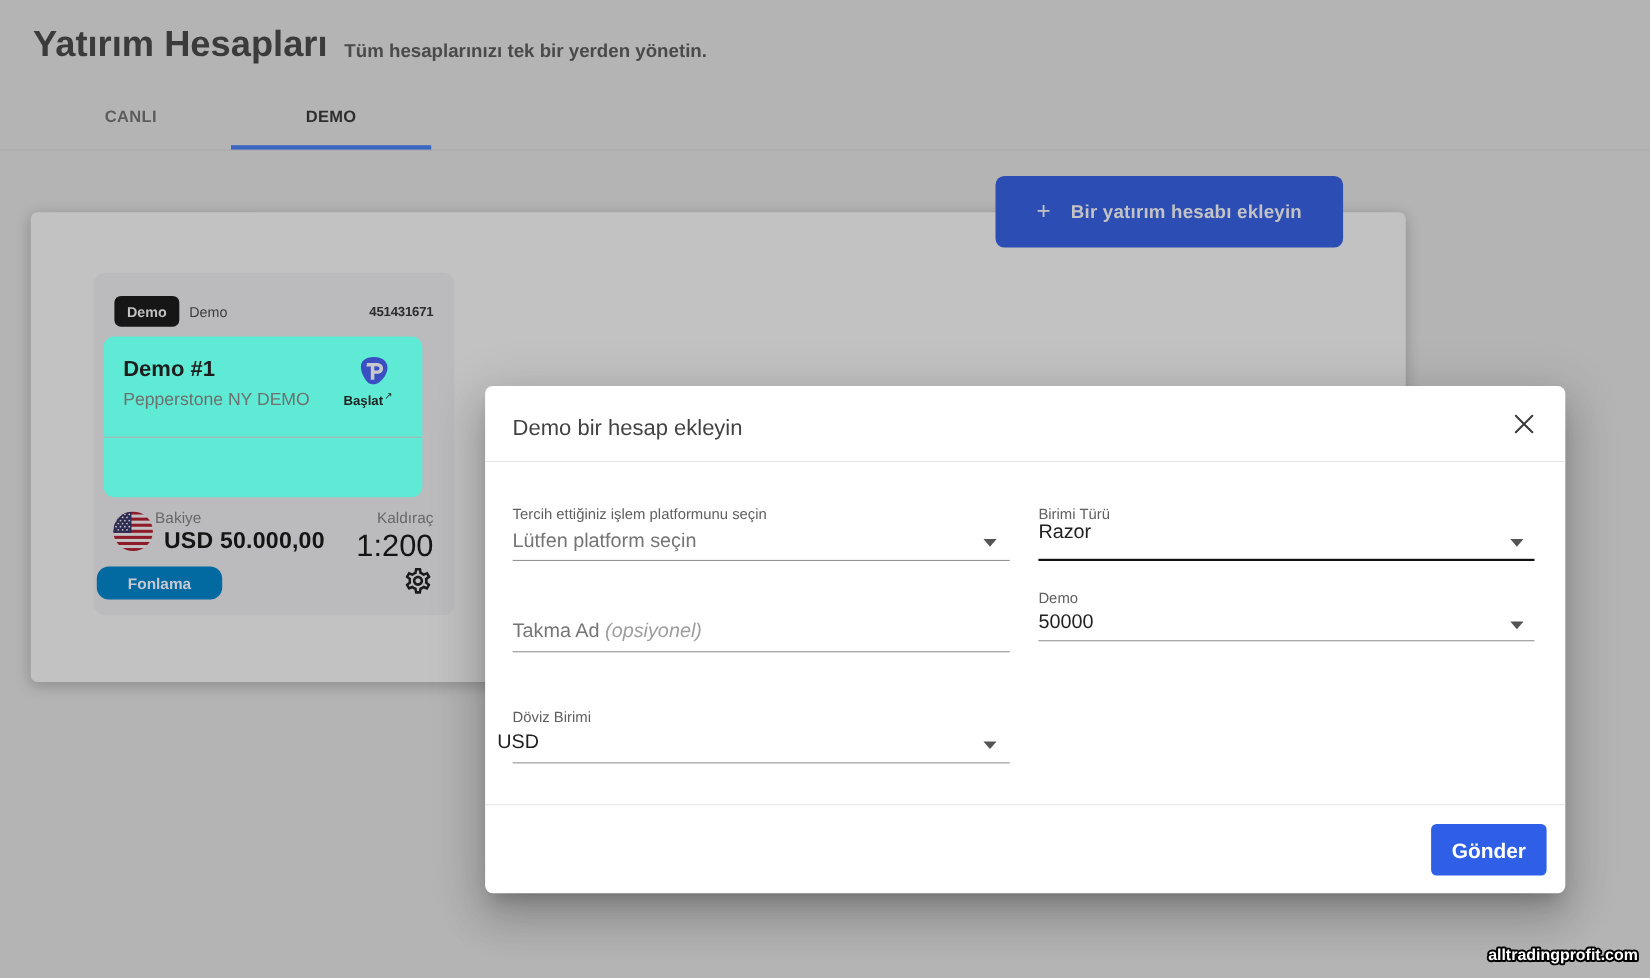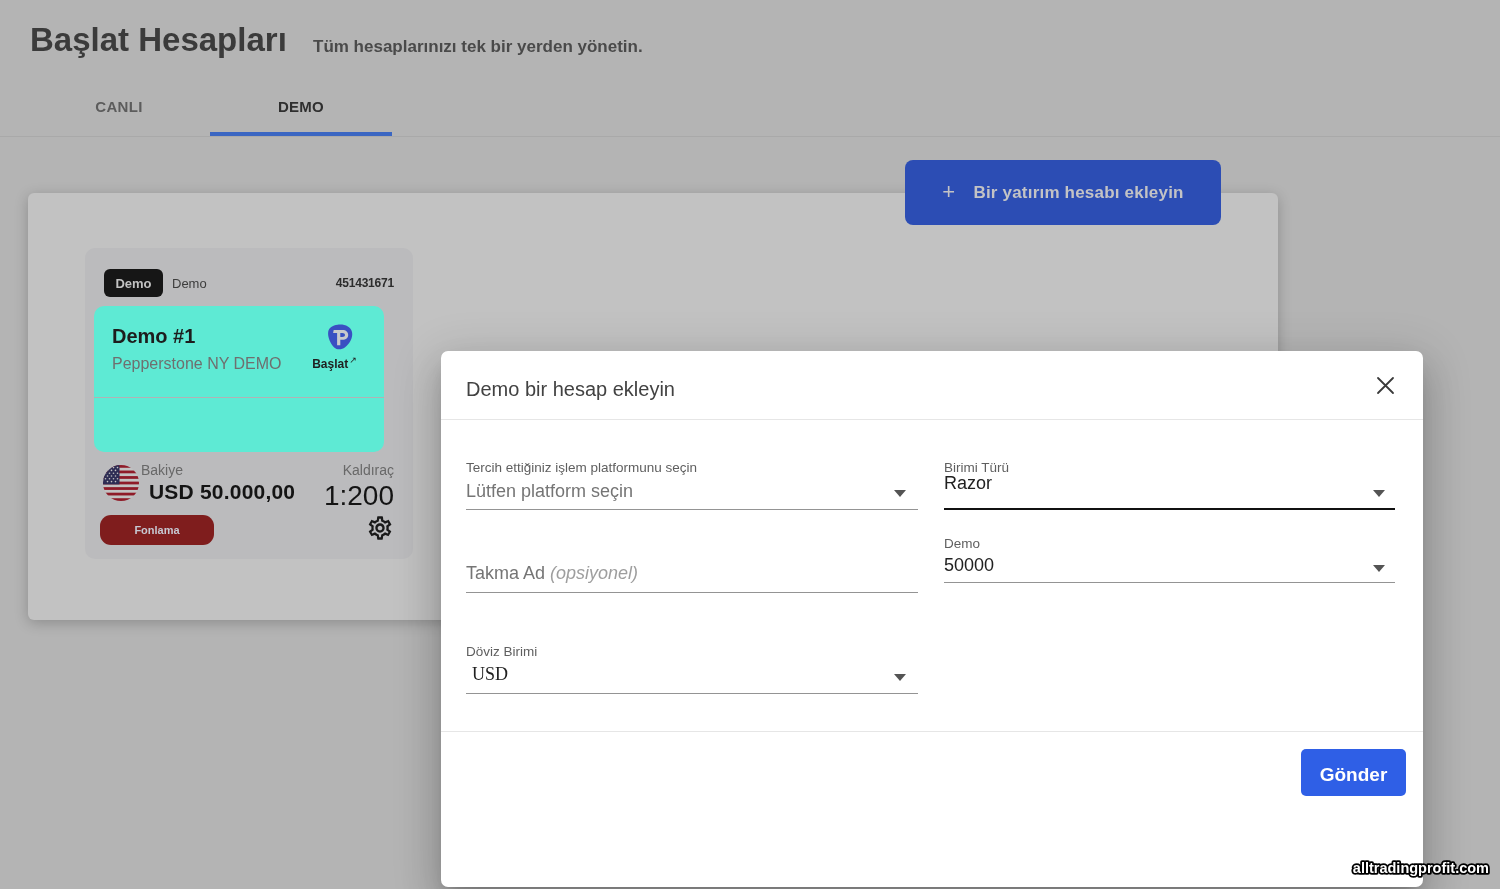--- a/index.html
+++ b/index.html
@@ -29,43 +29,43 @@
 .inner { left:9px; top:58px; width:290px; height:146px; background:#5eead4; border-radius:10px; }
 .innerdiv { left:0; top:91px; width:290px; height:1px; background:#b2b2b4; }
 .demo1 { left:18px; top:19px; font-size:20px; font-weight:700; color:#1d1d1d; }
 .broker { left:18px; top:49px; font-size:16px; color:#6f6f6f; }
 .baslat { left:200px; top:51px; width:80px; text-align:center; font-size:12px; font-weight:700; color:#1f1f1f; }
 .baslat .arr { font-size:9px; font-weight:400; position:relative; top:-5px; left:1px; }
 .bakiye { left:56px; top:214px; font-size:14px; color:#686868; }
 .kaldirac { right:19px; top:214px; font-size:14px; color:#686868; }
 .usd { left:64px; top:232px; font-size:21px; font-weight:700; color:#141414; letter-spacing:0.2px; }
 .lev { right:19px; top:232px; font-size:28px; font-weight:400; color:#141414; }
-.fonlama { left:15px; top:267px; width:114px; height:30px; background:#7f1d1d; border-radius:11px; color:#c6c8d2; font-size:11px; font-weight:700; display:flex; align-items:center; justify-content:center; }
+.fonlama { left:3px; top:267px; width:114px; height:30px; background:#0369a1; border-radius:11px; color:#c6c8d2; font-size:14px; font-weight:700; display:flex; align-items:center; justify-content:center; }
 .gearwrap { left:281px; top:266px; width:28px; height:28px; }
 
 
-.modal { left:441px; top:351px; width:982px; height:536px; background:#ffffff; border-radius:7px;
+.modal { left:441px; top:351px; width:982px; height:461px; background:#ffffff; border-radius:7px;
   box-shadow:0 11px 15px -7px rgba(0,0,0,.2), 0 24px 38px 3px rgba(0,0,0,.14), 0 9px 46px 8px rgba(0,0,0,.12); }
 .mtitle { left:25px; top:27px; font-size:20px; color:#424242; }
 .mdiv1 { left:0; top:68px; width:982px; height:1px; background:#e6e6e6; }
 .mdiv2 { left:0; top:380px; width:982px; height:1px; background:#e6e6e6; }
 .flabel { font-size:13.5px; color:#5f5f5f; }
 .fvalue { font-size:18px; color:#212121; line-height:18px; }
 .fplaceholder { font-size:18px; color:#757575; line-height:18px; }
 .fline { height:1px; background:#949494; }
 .flinedark { height:2px; background:#111; }
 .arrow { width:0; height:0; border-left:6.5px solid transparent; border-right:6.5px solid transparent; border-top:7px solid #545454; }
 .gonder { left:860px; top:398px; width:105px; height:47px; background:#2f5fe6; border-radius:5px; color:#fff; font-size:19px; font-weight:700; display:flex; align-items:center; justify-content:center; padding-top:4px; }
 
 
 .wm { right:7px; bottom:7px; }
 </style>
 </head>
 <body>
-  <div class="abs h1">Başlat Hesapları</div>
+  <div class="abs h1">Yatırım Hesapları</div>
   <div class="abs sub">Tüm hesaplarınızı tek bir yerden yönetin.</div>
   <div class="abs tab tab1">CANLI</div>
   <div class="abs tab tab2">DEMO</div>
   <div class="abs hdiv"></div>
   <div class="abs indicator"></div>
 
   <div class="abs panel"></div>
 
   <div class="abs card">
     <div class="abs chip">Demo</div>
@@ -155,21 +155,21 @@
 
     <div class="abs fplaceholder" style="left:25px; top:213px;">Takma Ad <span style="font-style:italic; color:#9e9e9e;">(opsiyonel)</span></div>
     <div class="abs fline" style="left:25px; top:241px; width:452px;"></div>
 
     <div class="abs flabel" style="left:503px; top:185px;">Demo</div>
     <div class="abs fvalue" style="left:503px; top:205px;">50000</div>
     <div class="abs arrow" style="left:932px; top:214px;"></div>
     <div class="abs fline" style="left:503px; top:231px; width:451px;"></div>
 
     <div class="abs flabel" style="left:25px; top:293px;">Döviz Birimi</div>
-    <div class="abs fvalue" style="left:31px; top:314px;font-family:Liberation Serif, serif;">USD</div>
+    <div class="abs fvalue" style="left:11px; top:314px;">USD</div>
     <div class="abs arrow" style="left:453px; top:323px;"></div>
     <div class="abs fline" style="left:25px; top:342px; width:452px;"></div>
 
     <div class="abs mdiv2"></div>
     <div class="abs gonder">Gönder</div>
   </div>
 
   <svg class="abs wm" width="300" height="30">
     <text x="296" y="21" text-anchor="end" font-family="Liberation Sans" font-size="14.5" font-weight="bold" fill="#ffffff" stroke="#000000" stroke-width="3.6" paint-order="stroke" stroke-linejoin="round">alltradingprofit.com</text>
   </svg>

